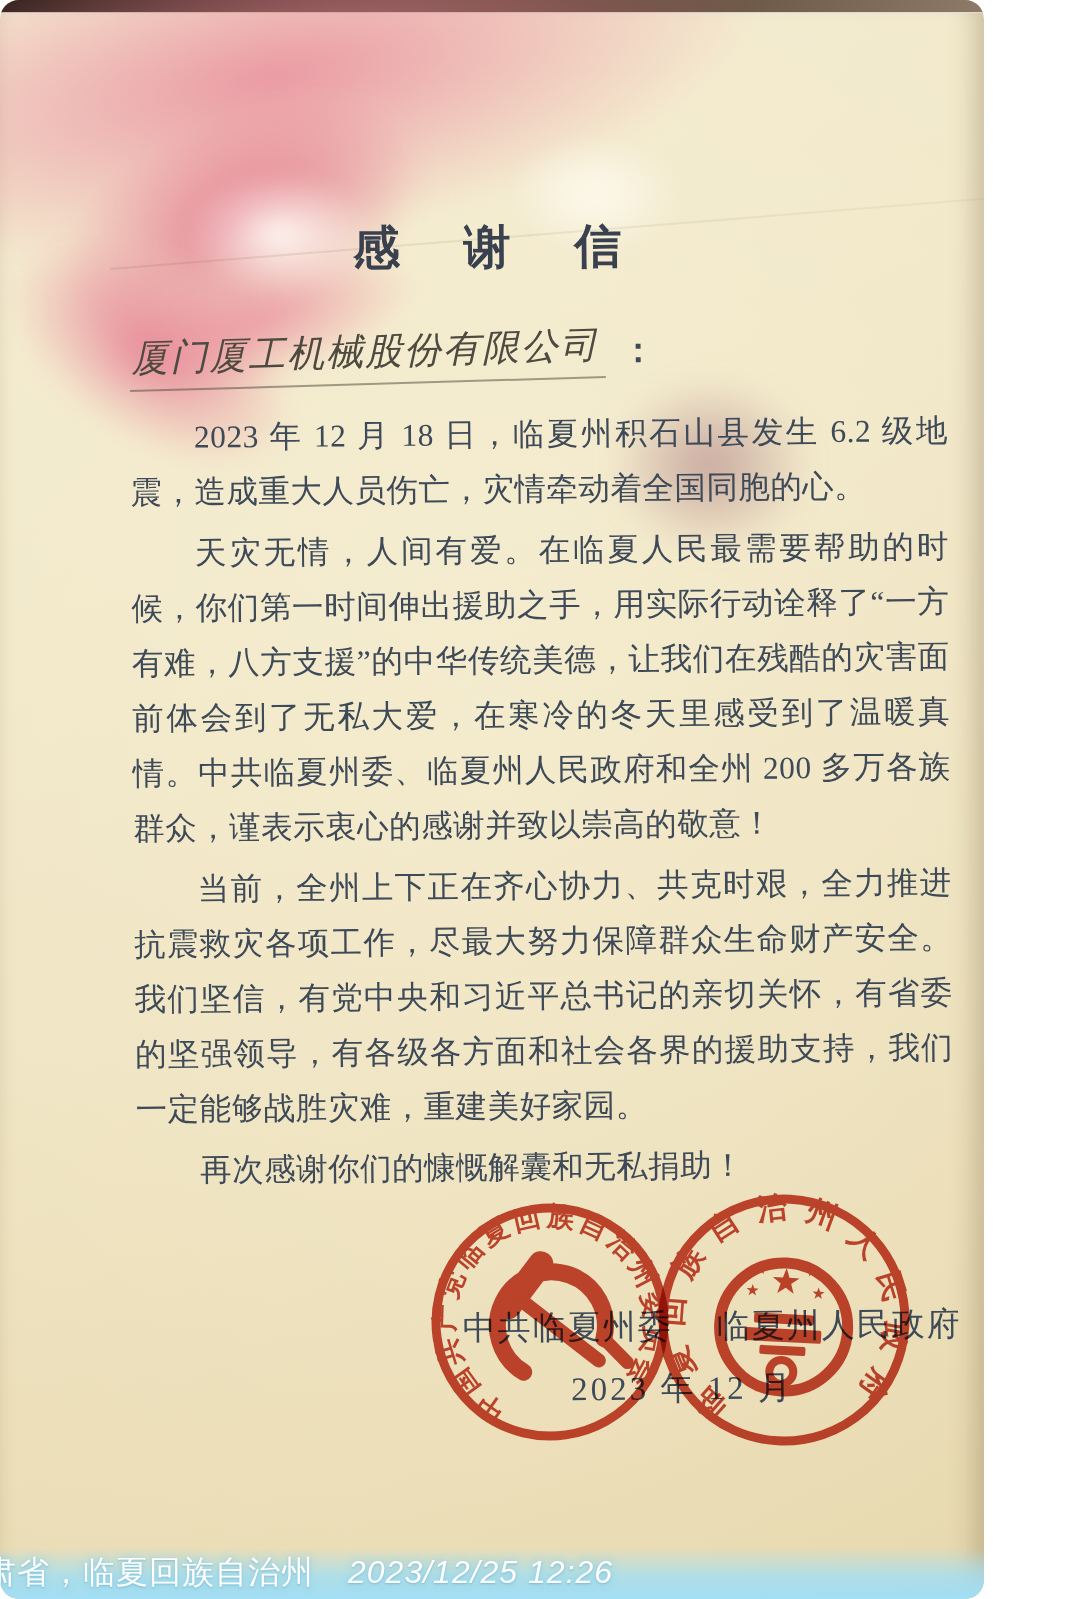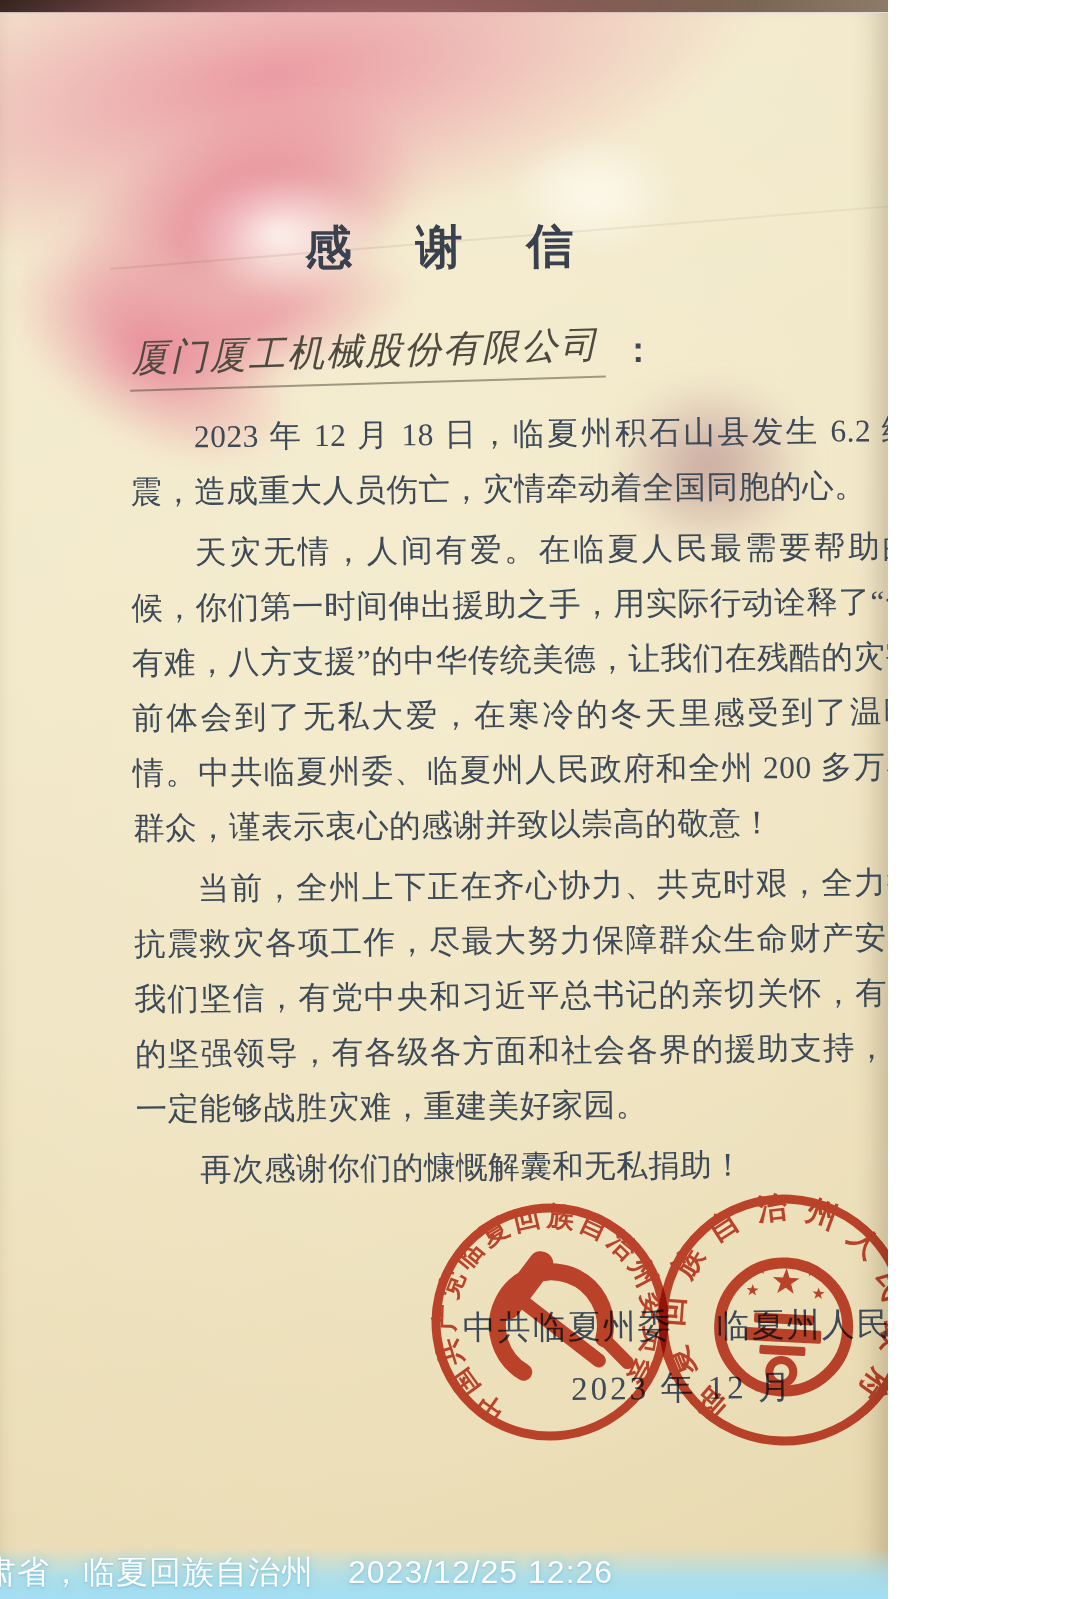--- a/index.html
+++ b/index.html
@@ -1,23 +1,24 @@
 <!DOCTYPE html>
 <html><head>
 <meta charset="utf-8">
 <style>
   * { margin:0; padding:0; box-sizing:border-box; }
   html,body { width:1080px; height:1599px; overflow:hidden; }
   .photo {
-    position:relative; width:888px; height:1599px; overflow:hidden;
+    position:relative; width:984px; height:1599px; overflow:hidden;
     background:
       radial-gradient(ellipse 140% 100% at 50% 45%, rgba(255,250,228,0.35), rgba(0,0,0,0) 70%),
       linear-gradient(158deg, #f4ecd2 0%, #f0e6c6 35%, #ecdfba 65%, #e6d7ac 100%);
     box-shadow: inset -14px 0 22px rgba(90,70,40,0.18), inset 0 -10px 18px rgba(120,100,60,0.10);
     font-family:"Liberation Serif","DejaVu Serif",serif;
+    border-radius:19px;
   }
   
   .table-strip {
     position:absolute; top:0; left:0; width:100%; height:13px;
     background:linear-gradient(90deg,#241a12 0%, #3c2c1f 30%, #5a4736 62%, #8d7a68 100%);
     border-bottom:1px solid rgba(255,255,255,0.75);
   }
   
   .blob { position:absolute; border-radius:50%; pointer-events:none; }
   .wash   { top:-150px; left:-200px; width:1180px; height:430px; transform:rotate(-10deg);
@@ -83,21 +84,21 @@
   .wm-band {
     position:absolute; left:0; bottom:0; width:100%; height:52px;
     background:linear-gradient(180deg, rgba(150,218,245,0) 0%, rgba(158,224,248,0.75) 55%, #a2dff6 100%);
   }
   .wm-text {
     position:absolute; left:-16px; bottom:4px; white-space:nowrap;
     font-family:"Liberation Sans","DejaVu Sans",sans-serif;
     font-size:32px; color:#ffffff; letter-spacing:1px;
     text-shadow:0 0 8px rgba(130,205,235,0.9), 0 1px 2px rgba(80,150,180,0.5);
   }
-  .wm-text .wm-ts { margin-left:34px; }
+  .wm-text .wm-ts { margin-left:34px;font-style:italic; }
 </style>
 </head>
 <body>
 
 <div class="photo">
 
   <div class="table-strip"></div>
 
   <div class="blob wash"></div>
   <div class="blob petal1"></div>

